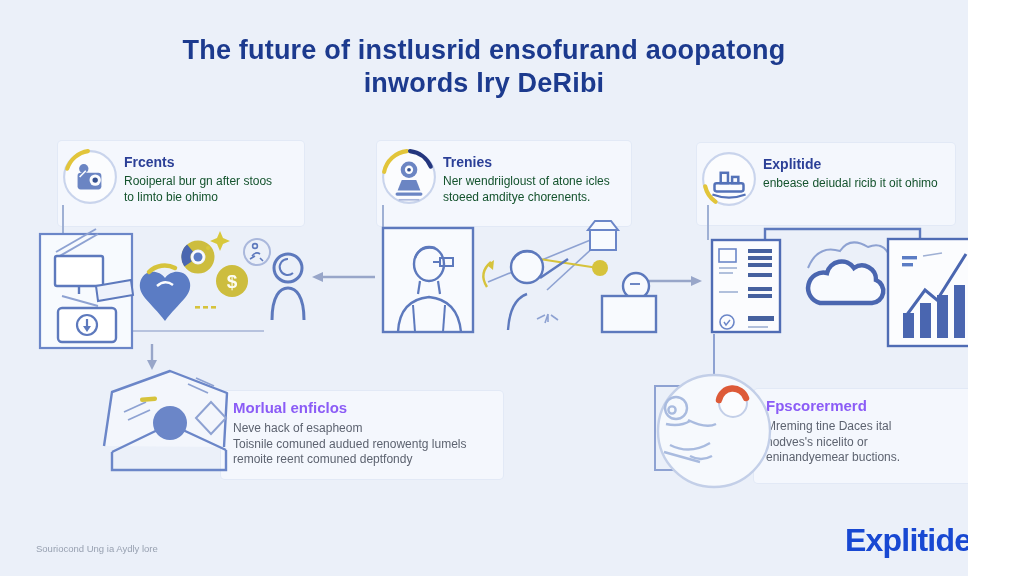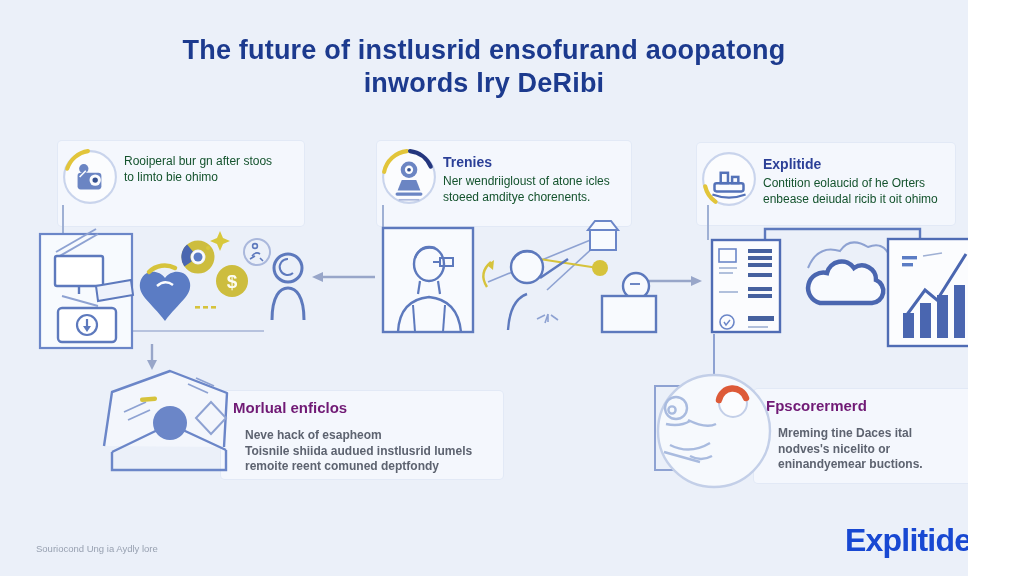--- a/index.html
+++ b/index.html
@@ -17,22 +17,22 @@
   .card{
     position:absolute; background:#f4f7fd; border-radius:4px; z-index:2;
     box-shadow:0 0 0 1px rgba(210,220,240,.35);
   }
   .card .icon-wrap{position:absolute; left:3px; top:7px; width:58px; height:58px;}
   .card .txt{margin-left:66px; padding:13px 10px 0 0;}
   .card h3{margin:0 0 4px 0; font-size:14px; color:#2b3f97; font-weight:bold;}
   .card p{margin:0; font-size:12px; color:#14532d; line-height:1.32;}
   .card p .line{display:block;}
   .bcard{padding:8px 10px 0 12px;}
-  .bcard h3{margin:0 0 5px 0; font-size:15px; color:#701a75; font-weight:bold;}
-  .bcard p{margin:12px; font-size:12px; color:#5d6370; line-height:1.3;font-weight:bold;}
+  .bcard h3{margin:0 0 5px 0; font-size:15px; color:#8b5cf6; font-weight:bold;}
+  .bcard p{margin:0; font-size:12px; color:#5d6370; line-height:1.3;}
   .bcard p .line{display:block;}
   .diagram{
     position:absolute; left:0; top:0; width:1024px; height:576px;
     z-index:5; pointer-events:none;
   }
   .footnote{
     position:absolute; left:36px; top:543px; font-size:9.5px; color:#98a1b1; z-index:2;text-align:right;
   }
   .brand{
     position:absolute; left:845px; top:522px; font-size:32px; font-weight:bold;
@@ -55,20 +55,21 @@
         <circle cx="28" cy="28" r="25" fill="#fbfcfe" stroke="#c9d4ec" stroke-width="2"></circle>
         <path d="M6,20 A25,25 0 0 1 26,3" fill="none" stroke="#e2c53a" stroke-width="4" stroke-linecap="round"></path>
         <circle cx="22" cy="20" r="4.5" fill="#6b85c3"></circle>
         <rect x="16" y="24" width="23" height="16" rx="3" fill="#6b85c3"></rect>
         <circle cx="33" cy="31" r="5.5" fill="#fbfcfe"></circle>
         <circle cx="33" cy="31" r="2.6" fill="#35508f"></circle>
         <line x1="18" y1="28" x2="24" y2="22" stroke="#fbfcfe" stroke-width="1.6"></line>
       </svg>
     </div>
     <div class="txt">
+      <h3>Frcents</h3>
       <p>
         <span class="line">Rooiperal bur gn after stoos</span>
         <span class="line">to limto bie ohimo</span>
       </p>
     </div>
   </div>
 
   <div class="card" style="left:377px; top:141px; width:254px; height:85px;">
     <div class="icon-wrap">
       <svg viewBox="0 0 56 56" width="58" height="58">
@@ -99,31 +100,30 @@
         <path d="M5,35 A25,25 0 0 0 15,50" fill="none" stroke="#e2c53a" stroke-width="4" stroke-linecap="round"></path>
         <rect x="14" y="32" width="28" height="8" rx="2" fill="#fbfcfe" stroke="#5472b8" stroke-width="2.4"></rect>
         <rect x="20" y="22" width="7" height="10" fill="#fbfcfe" stroke="#5472b8" stroke-width="2.4"></rect>
         <rect x="31" y="26" width="6" height="6" fill="#fbfcfe" stroke="#5472b8" stroke-width="2.4"></rect>
         <path d="M12,43 q16,6 32,0" fill="none" stroke="#5472b8" stroke-width="2"></path>
       </svg>
     </div>
     <div class="txt">
       <h3>Explitide</h3>
       <p>
-        <span class="line">Contition eolaucid of he Orters</span>
         <span class="line">enbease deiudal ricib it oit ohimo</span>
       </p>
     </div>
   </div>
 
   <div class="card bcard" style="left:221px; top:391px; width:260px; height:80px;">
     <h3>Morlual enficlos</h3>
     <p>
       <span class="line">Neve hack of esapheom</span>
-      <span class="line">Toisnile shiida audued instlusrid lumels</span>
+      <span class="line">Toisnile comuned audued renowentg lumels</span>
       <span class="line">remoite reent comuned deptfondy</span>
     </p>
   </div>
 
   <div class="card bcard" style="left:754px; top:389px; width:219px; height:86px;">
     <h3>Fpscorermerd</h3>
     <p>
       <span class="line">Mreming tine Daces ital</span>
       <span class="line">nodves's nicelito or</span>
       <span class="line">eninandyemear buctions.</span>

